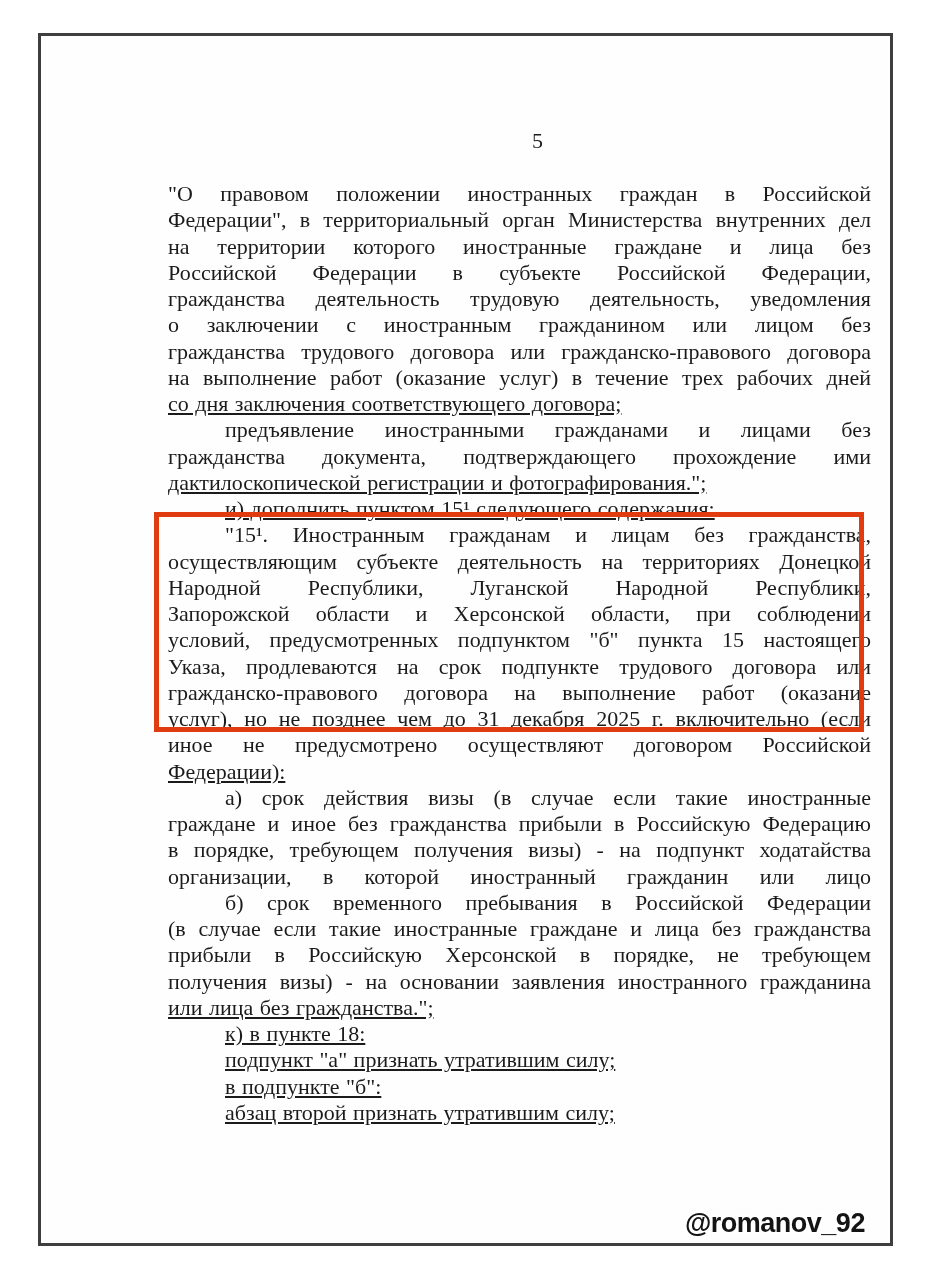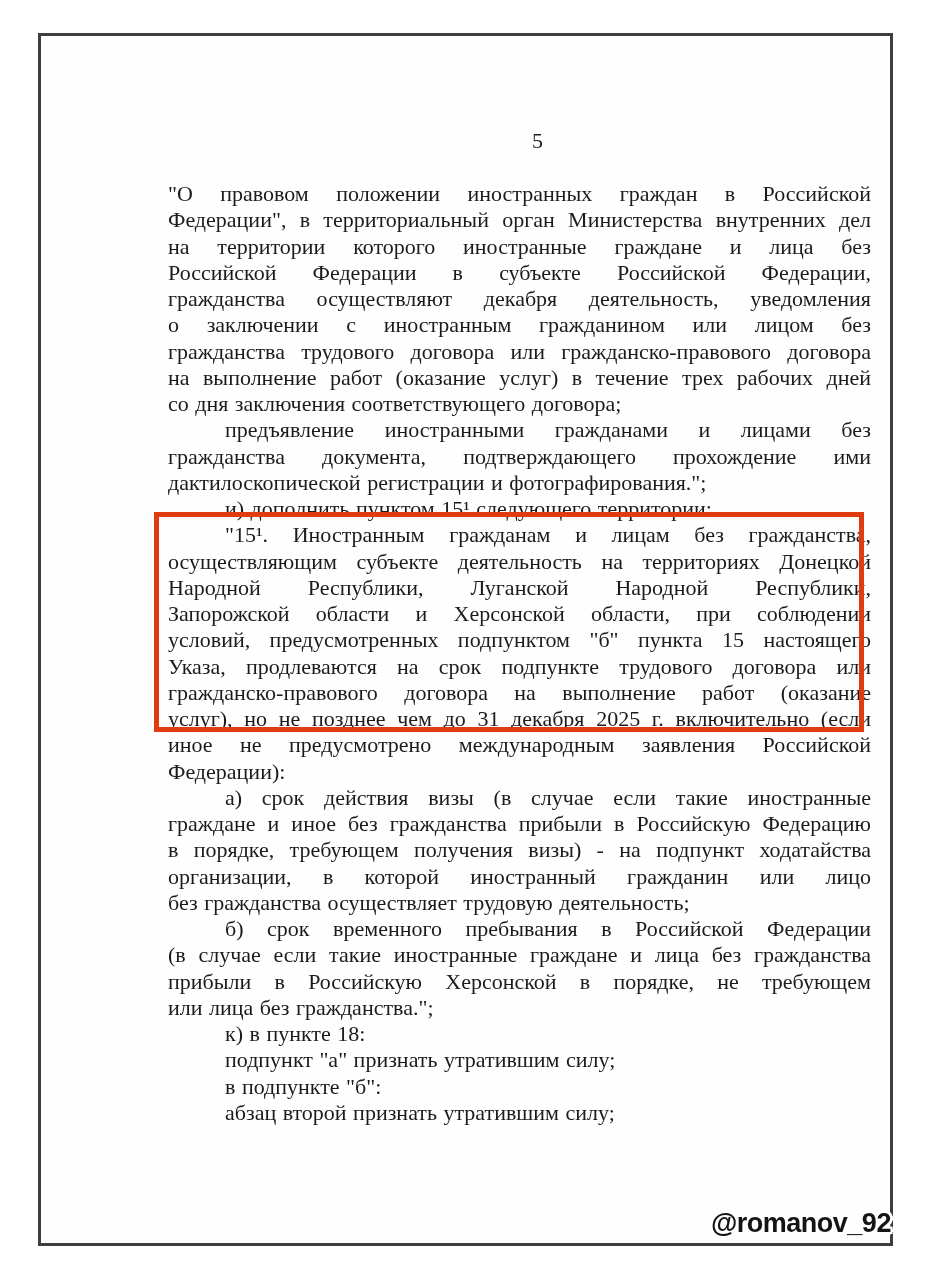--- a/index.html
+++ b/index.html
@@ -50,37 +50,38 @@
     word-spacing: 1px;
   }
   .ln {
     height: 26.25px;
     text-align: justify;
     text-align-last: justify;
     white-space: normal;
   }
   .ln.last {
     text-align-last: left;
+    text-decoration: underline;
   }
   .ln.ind {
     padding-left: 57px;
   }
   .highlight-box {
     position: absolute;
     left: 113px;
     top: 476px;
     width: 710px;
     height: 220px;
     border: 5px solid #e13c10;
     box-sizing: border-box;
     pointer-events: none;
   }
   .watermark {
     position: absolute;
-    left: 670px;
+    left: 644px;
     top: 1172px;
     font-family: "Liberation Sans", "DejaVu Sans", sans-serif;
     font-weight: bold;
     font-size: 27px;
     letter-spacing: -0.5px;
     color: #141414;
     text-shadow:
       -2px -2px 0 #ffffff, 2px -2px 0 #ffffff,
       -2px  2px 0 #ffffff, 2px  2px 0 #ffffff,
       -3px  0   0 #ffffff, 3px  0   0 #ffffff,
@@ -91,47 +92,47 @@
 <body>
 
 <div class="canvas">
   <div class="page-frame">
     <div class="page-number">5</div>
     <div class="doc-text">
         <div class="ln">"О правовом положении иностранных граждан в Российской</div>
         <div class="ln">Федерации", в территориальный орган Министерства внутренних дел</div>
         <div class="ln">на территории которого иностранные граждане и лица без</div>
         <div class="ln">Российской Федерации в субъекте Российской Федерации,</div>
-        <div class="ln">гражданства осуществляют декабря деятельность, уведомления</div>
+        <div class="ln">гражданства деятельность трудовую деятельность, уведомления</div>
         <div class="ln">о заключении с иностранным гражданином или лицом без</div>
         <div class="ln">гражданства трудового договора или гражданско-правового договора</div>
         <div class="ln">на выполнение работ (оказание услуг) в течение трех рабочих дней</div>
         <div class="ln last">со дня заключения соответствующего договора;</div>
         <div class="ln ind">предъявление иностранными гражданами и лицами без</div>
         <div class="ln">гражданства документа, подтверждающего прохождение ими</div>
         <div class="ln last">дактилоскопической регистрации и фотографирования.";</div>
-        <div class="ln last ind">и) дополнить пунктом 15¹ следующего территории:</div>
+        <div class="ln last ind">и) дополнить пунктом 15¹ следующего содержания:</div>
         <div class="ln ind">"15¹. Иностранным гражданам и лицам без гражданства,</div>
         <div class="ln">осуществляющим субъекте деятельность на территориях Донецкой</div>
         <div class="ln">Народной Республики, Луганской Народной Республики,</div>
         <div class="ln">Запорожской области и Херсонской области, при соблюдении</div>
         <div class="ln">условий, предусмотренных подпунктом "б" пункта 15 настоящего</div>
         <div class="ln">Указа, продлеваются на срок подпункте трудового договора или</div>
         <div class="ln">гражданско-правового договора на выполнение работ (оказание</div>
         <div class="ln">услуг), но не позднее чем до 31 декабря 2025 г. включительно (если</div>
-        <div class="ln">иное не предусмотрено международным заявления Российской</div>
+        <div class="ln">иное не предусмотрено осуществляют договором Российской</div>
         <div class="ln last">Федерации):</div>
         <div class="ln ind">а) срок действия визы (в случае если такие иностранные</div>
         <div class="ln">граждане и иное без гражданства прибыли в Российскую Федерацию</div>
         <div class="ln">в порядке, требующем получения визы) - на подпункт ходатайства</div>
         <div class="ln">организации, в которой иностранный гражданин или лицо</div>
-        <div class="ln last">без гражданства осуществляет трудовую деятельность;</div>
         <div class="ln ind">б) срок временного пребывания в Российской Федерации</div>
         <div class="ln">(в случае если такие иностранные граждане и лица без гражданства</div>
         <div class="ln">прибыли в Российскую Херсонской в порядке, не требующем</div>
+        <div class="ln">получения визы) - на основании заявления иностранного гражданина</div>
         <div class="ln last">или лица без гражданства.";</div>
         <div class="ln last ind">к) в пункте 18:</div>
         <div class="ln last ind">подпункт "а" признать утратившим силу;</div>
         <div class="ln last ind">в подпункте "б":</div>
         <div class="ln last ind">абзац второй признать утратившим силу;</div>
       </div>
     <div class="highlight-box" style="border-color: rgb(225, 60, 16);"></div>
     <div class="watermark">@romanov_92</div>
   </div>
 </div>

